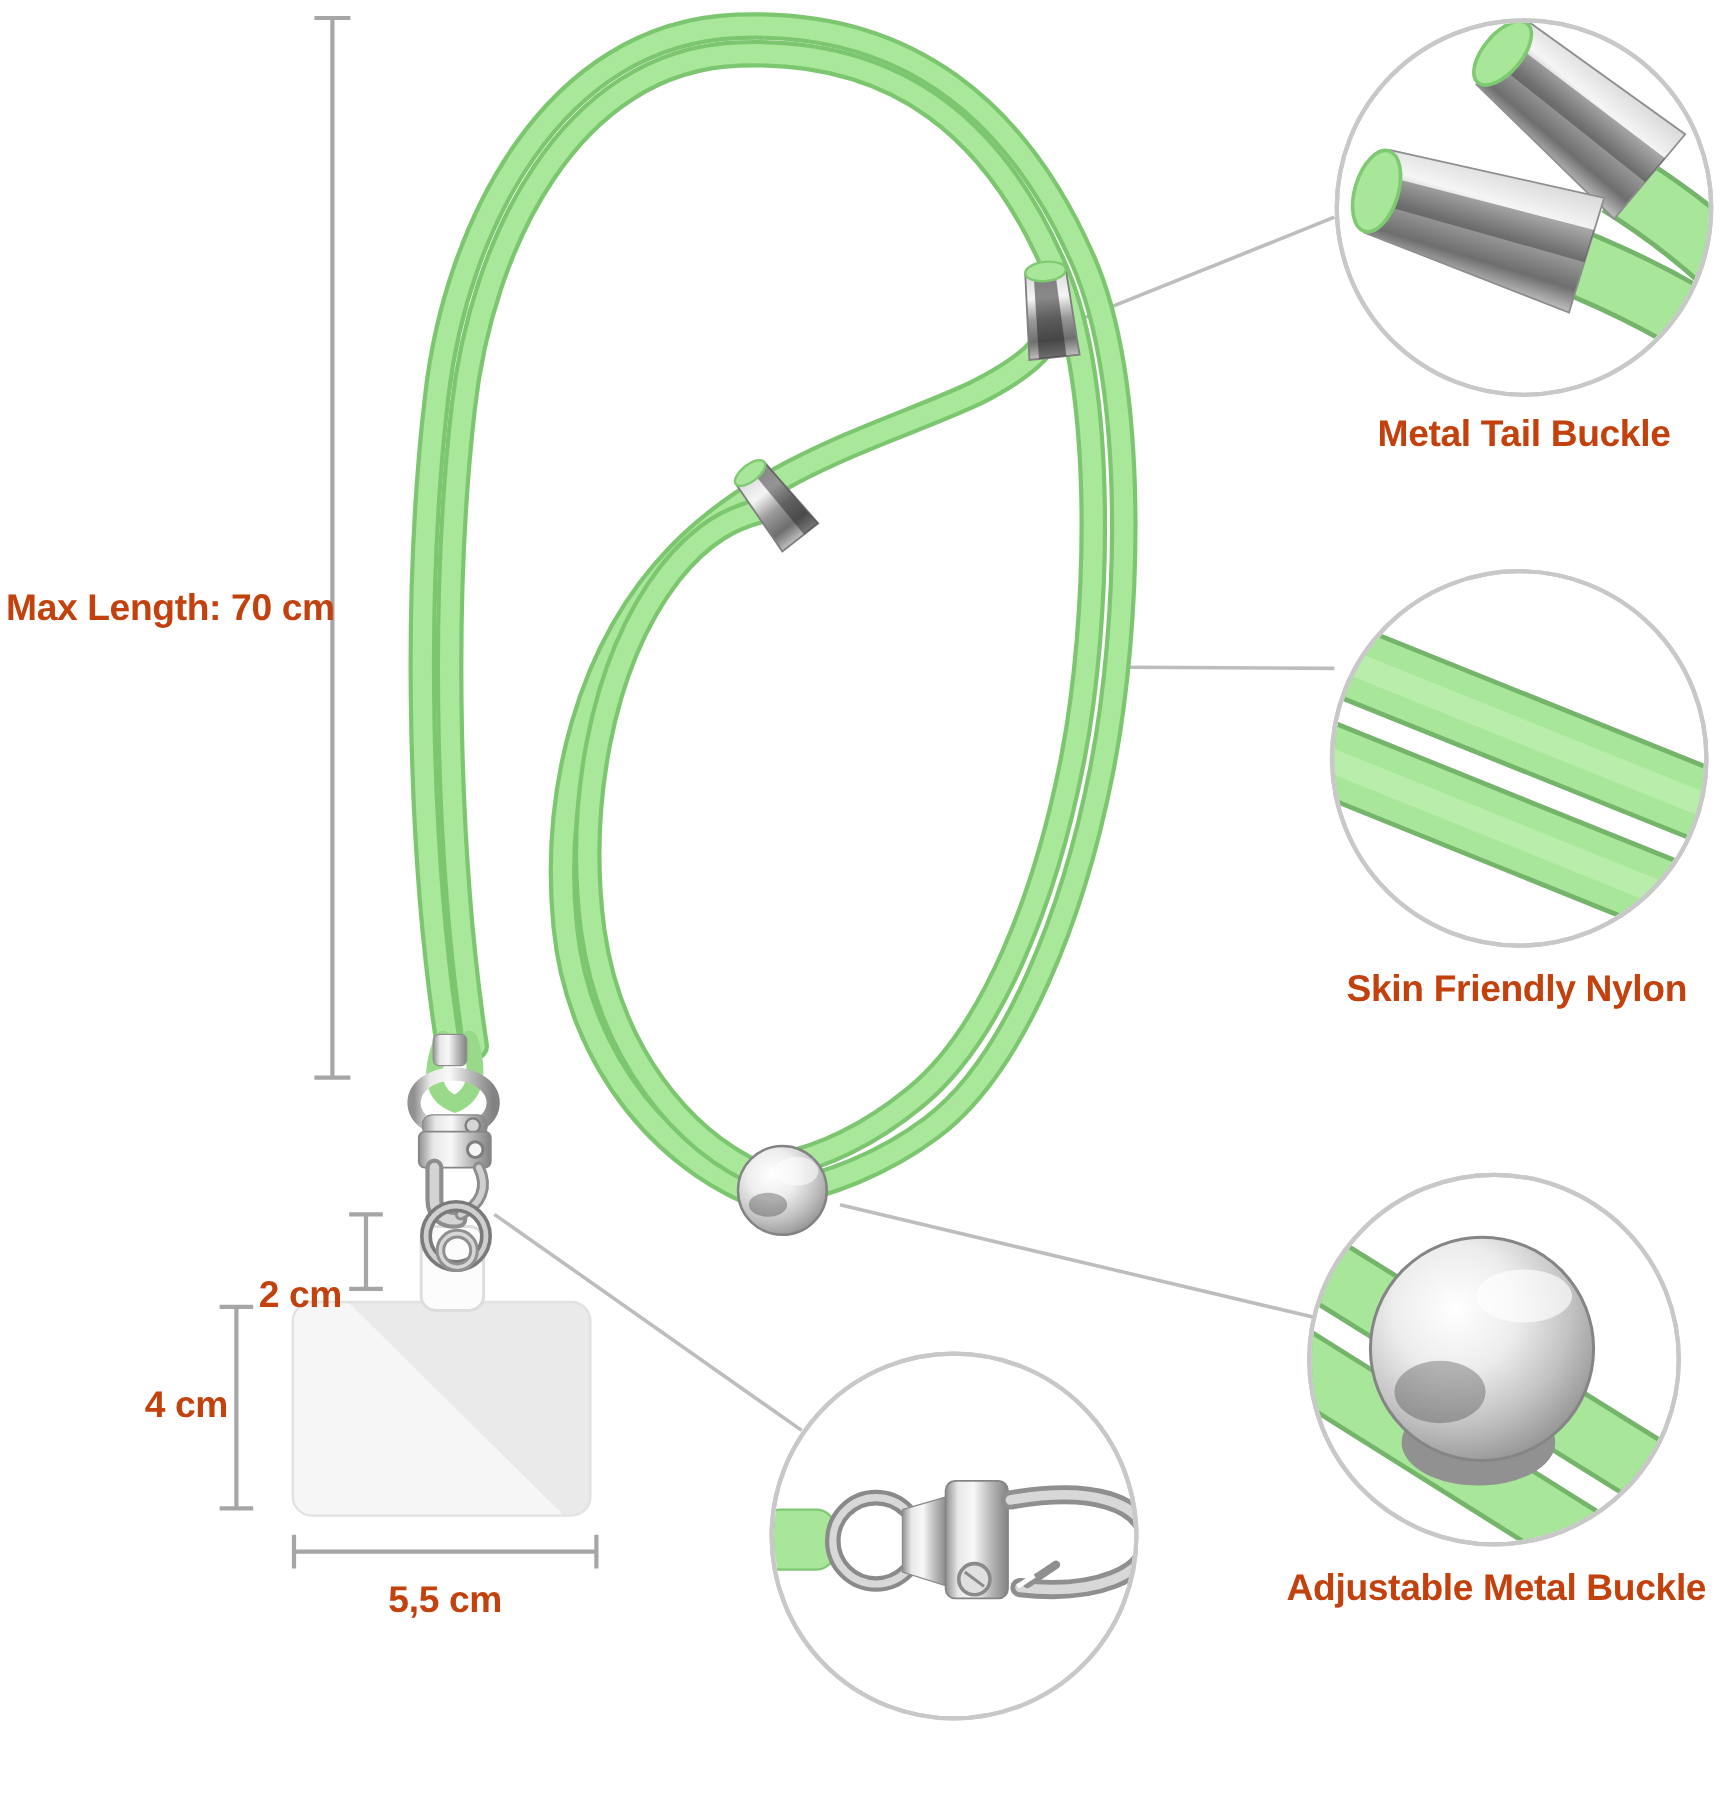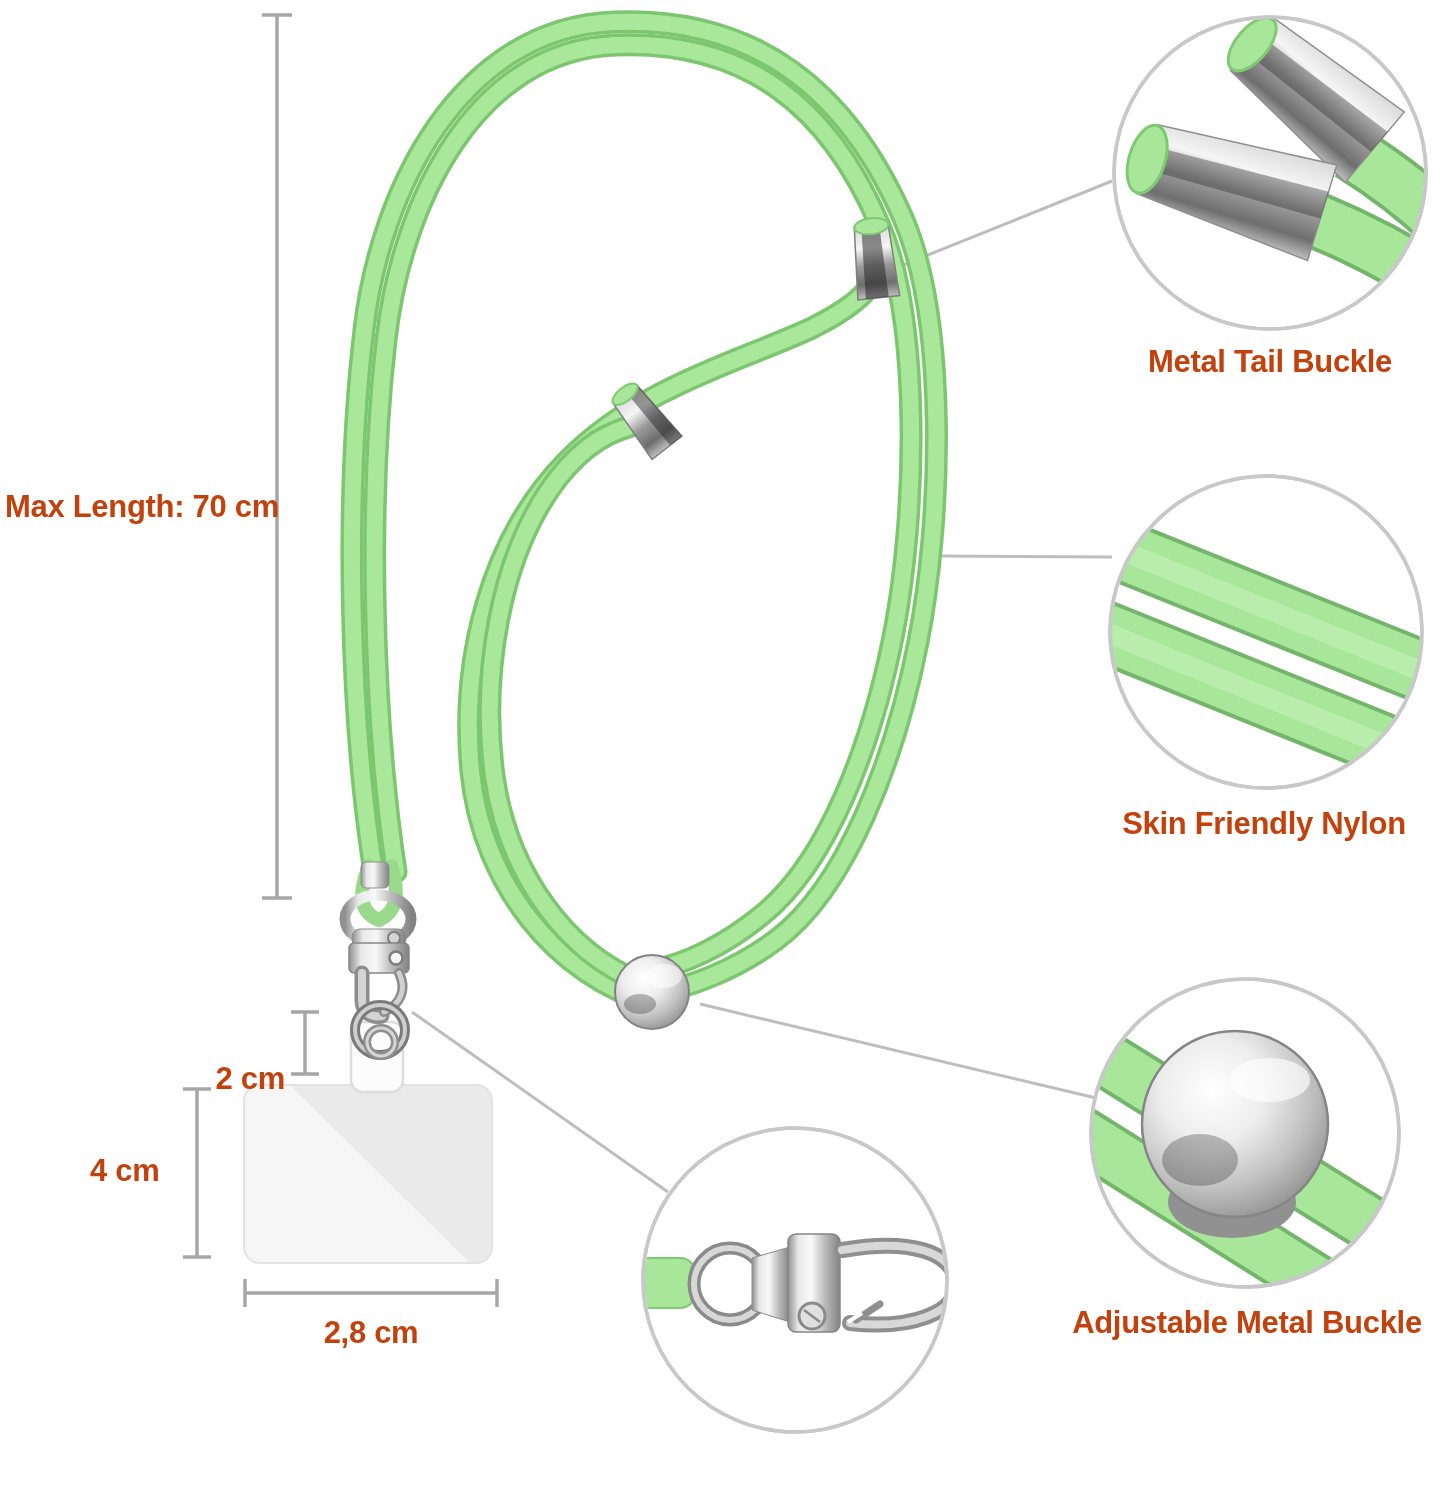--- a/index.html
+++ b/index.html
@@ -3,21 +3,21 @@
 <meta charset="utf-8">
 <style>
   html,body{margin:0;padding:0;background:#ffffff;}
   #stage{position:relative;width:1443px;height:1500px;background:#ffffff;overflow:hidden;
          font-family:"Liberation Sans",sans-serif;}
   #art{position:absolute;left:0;top:0;}
   .lbl{position:absolute;font:700 31px "Liberation Sans",sans-serif;color:#c2410c;
        letter-spacing:-0.3px;white-space:nowrap;}
   #lbl-maxlen{left:5px;top:489px;}
   #lbl-2cm{left:160px;top:1026px;width:125px;text-align:right;margin-top:35px;}
-  #lbl-4cm{left:90px;top:1153px;width:100px;text-align:left;}
+  #lbl-4cm{left:90px;top:1153px;width:100px;text-align:right;}
   #lbl-55cm{left:266px;top:1315px;width:210px;text-align:center;}
   #lbl-c1{left:1100px;top:344px;width:340px;text-align:center;}
   #lbl-c2{left:1085px;top:806px;width:358px;text-align:center;}
   #lbl-c3{left:1051px;top:1305px;width:392px;text-align:center;}
   #lbl-c4{left:600px;top:1455px;width:395px;text-align:center;}
 </style>
 </head>
 <body>
 
 <div id="stage">
@@ -217,17 +217,17 @@
       <path d="M 856 1320 L 880 1304" stroke="#8f8f8f" stroke-width="7" stroke-linecap="round"></path>
       <path d="M 848 1322 L 862 1313" stroke="#ffffff" stroke-width="4"></path>
     </g>
     <circle cx="795" cy="1280" r="152" fill="none" stroke="#c8c8c8" stroke-width="3.5"></circle>
   </g>
 </svg>
 
   <div class="lbl" id="lbl-maxlen">Max Length: 70 cm</div>
   <div class="lbl" id="lbl-2cm">2 cm</div>
   <div class="lbl" id="lbl-4cm">4 cm</div>
-  <div class="lbl" id="lbl-55cm">2,8 cm</div>
+  <div class="lbl" id="lbl-55cm">5,5 cm</div>
   <div class="lbl" id="lbl-c1">Metal Tail Buckle</div>
   <div class="lbl" id="lbl-c2">Skin Friendly Nylon</div>
   <div class="lbl" id="lbl-c3">Adjustable Metal Buckle</div>
 </div>
 
 </body></html>

